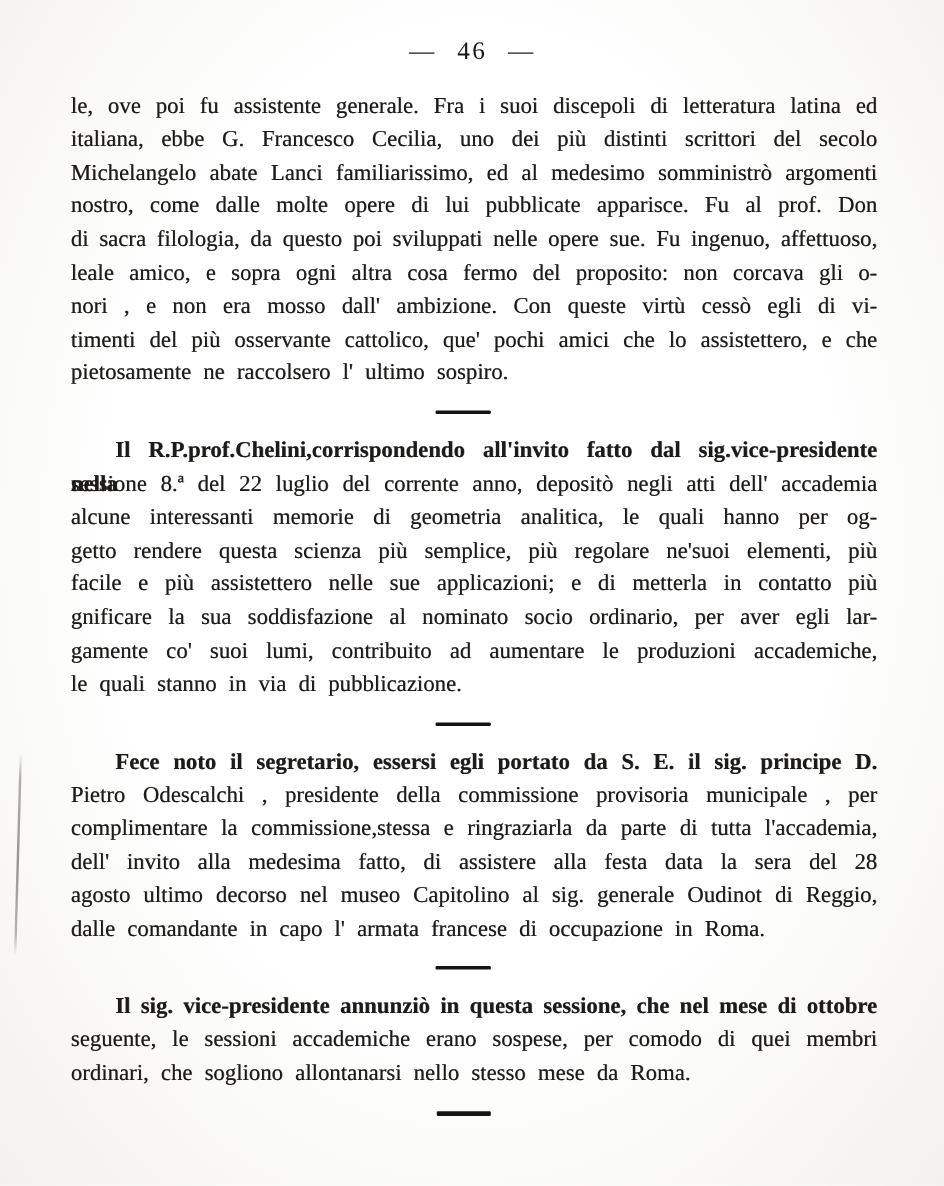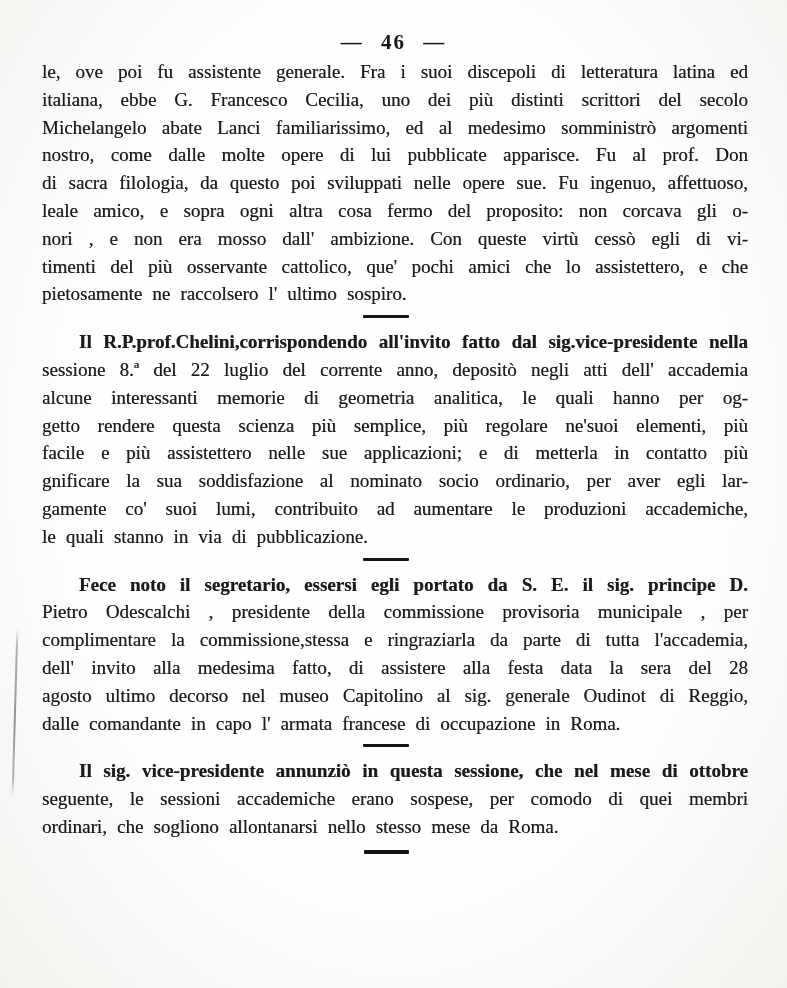--- a/index.html
+++ b/index.html
@@ -21,33 +21,33 @@
     background:
       radial-gradient(ellipse at 50% 45%, rgba(255,255,255,0.9) 55%, rgba(234,232,228,0.55) 100%);
   }
   .pagenum-row {
     position: absolute;
     top: 30px;
     left: 0;
     width: 100%;
     text-align: center;
     font-size: 21px;
-    font-weight: bold;
+    font-weight: normal;
     letter-spacing: 2px;
     word-spacing: 10px;
     color: #181614;
   }
   .content {
     position: absolute;
     top: 58px;
     left: 42px;
     width: 706px;
   }
   .para {
-    margin: 0;
+    margin: 17px;
   }
   .line {
     font-size: 19px;
     line-height: 27.8px;
     height: 27.8px;
     white-space: normal;
     text-align: justify;
     text-align-last: justify;
     word-spacing: 0.09em;
     text-shadow: 0.35px 0 0 rgba(20,18,16,0.6);

